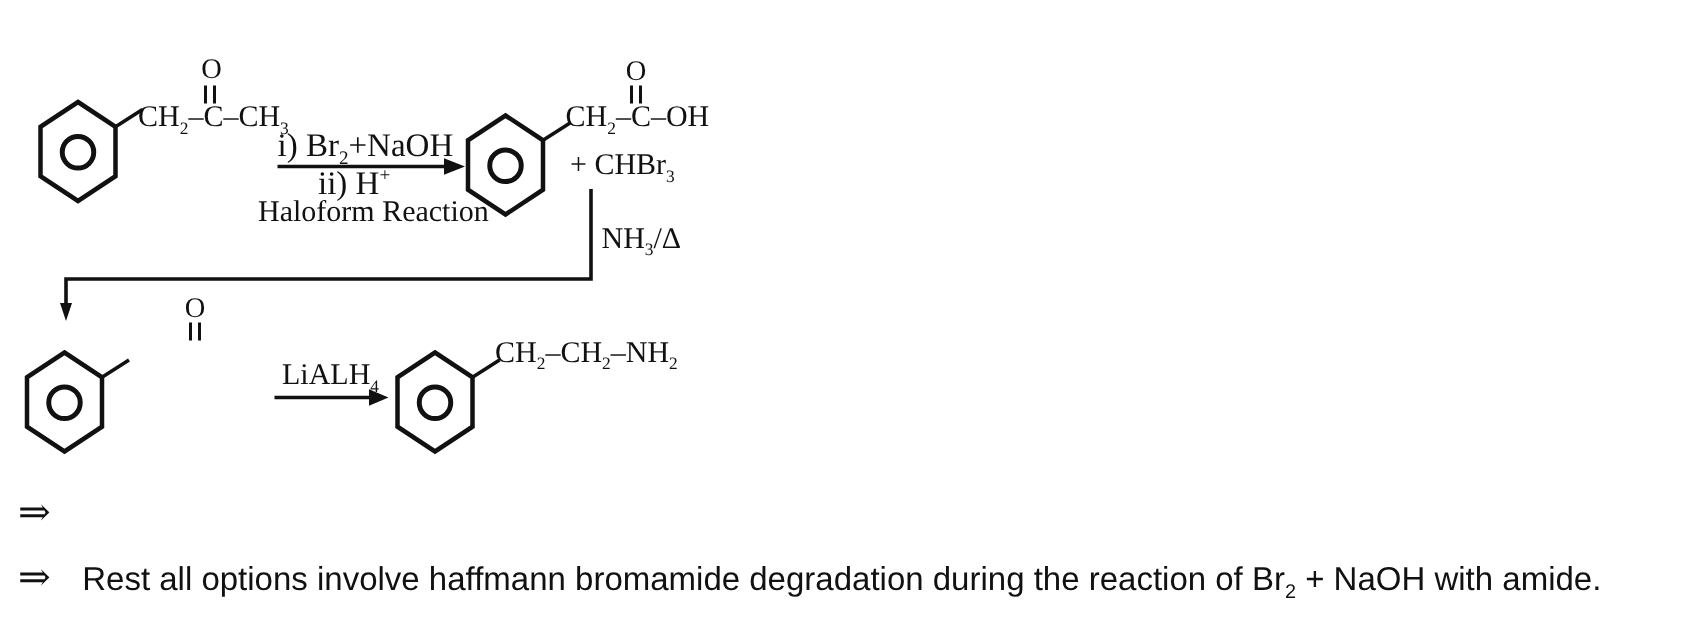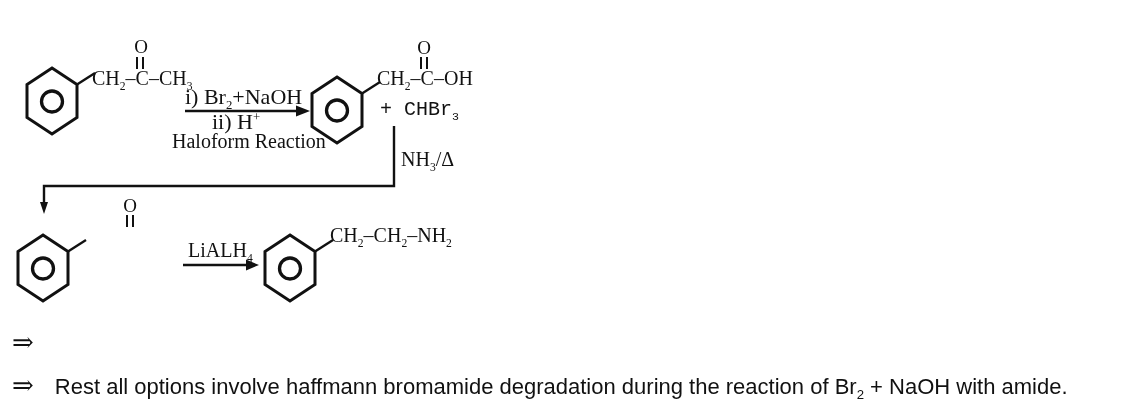--- a/index.html
+++ b/index.html
@@ -47,21 +47,21 @@
   <span class="abs label big" style="left:172px; top:131px;">Haloform Reaction</span>
 
   <svg class="abs" style="left:310px; top:75px;" width="74" height="70" viewBox="0 0 74 70">
     <polygon points="27,2 52,18.5 52,51.5 27,68 2,51.5 2,18.5" fill="none" stroke="#111" stroke-width="3"></polygon>
     <circle cx="27" cy="35.5" r="10.5" fill="none" stroke="#111" stroke-width="3.3"></circle>
     <line x1="52" y1="18.5" x2="70" y2="7" stroke="#111" stroke-width="2.4"></line>
   </svg>
   <span class="abs carbonyl-o" style="left:416px; top:38px;">O</span>
   <div class="abs dbl-bond" style="left:420px; top:57px;"></div>
   <span class="abs formula" style="left:377px; top:68px;">CH<sub>2</sub>–C–OH</span>
-  <span class="abs formula" style="left:380px; top:100px;font-family:Liberation Mono, monospace;">+ CHBr<sub>3</sub></span>
+  <span class="abs formula" style="left:380px; top:100px;">+ CHBr<sub>3</sub></span>
 
   <svg class="abs" style="left:40px; top:122px;" width="360" height="96" viewBox="0 0 360 96">
     <polyline points="354,4 354,64 4,64 4,82" fill="none" stroke="#111" stroke-width="2.4"></polyline>
     <polygon points="0,80 8,80 4,92" fill="#111"></polygon>
   </svg>
   <span class="abs label big" style="left:401px; top:149px;">NH<sub>3</sub>/Δ</span>
 
   <svg class="abs" style="left:16px; top:233px;" width="74" height="70" viewBox="0 0 74 70">
     <polygon points="27,2 52,18.5 52,51.5 27,68 2,51.5 2,18.5" fill="none" stroke="#111" stroke-width="3"></polygon>
     <circle cx="27" cy="35.5" r="10.5" fill="none" stroke="#111" stroke-width="3.3"></circle>

